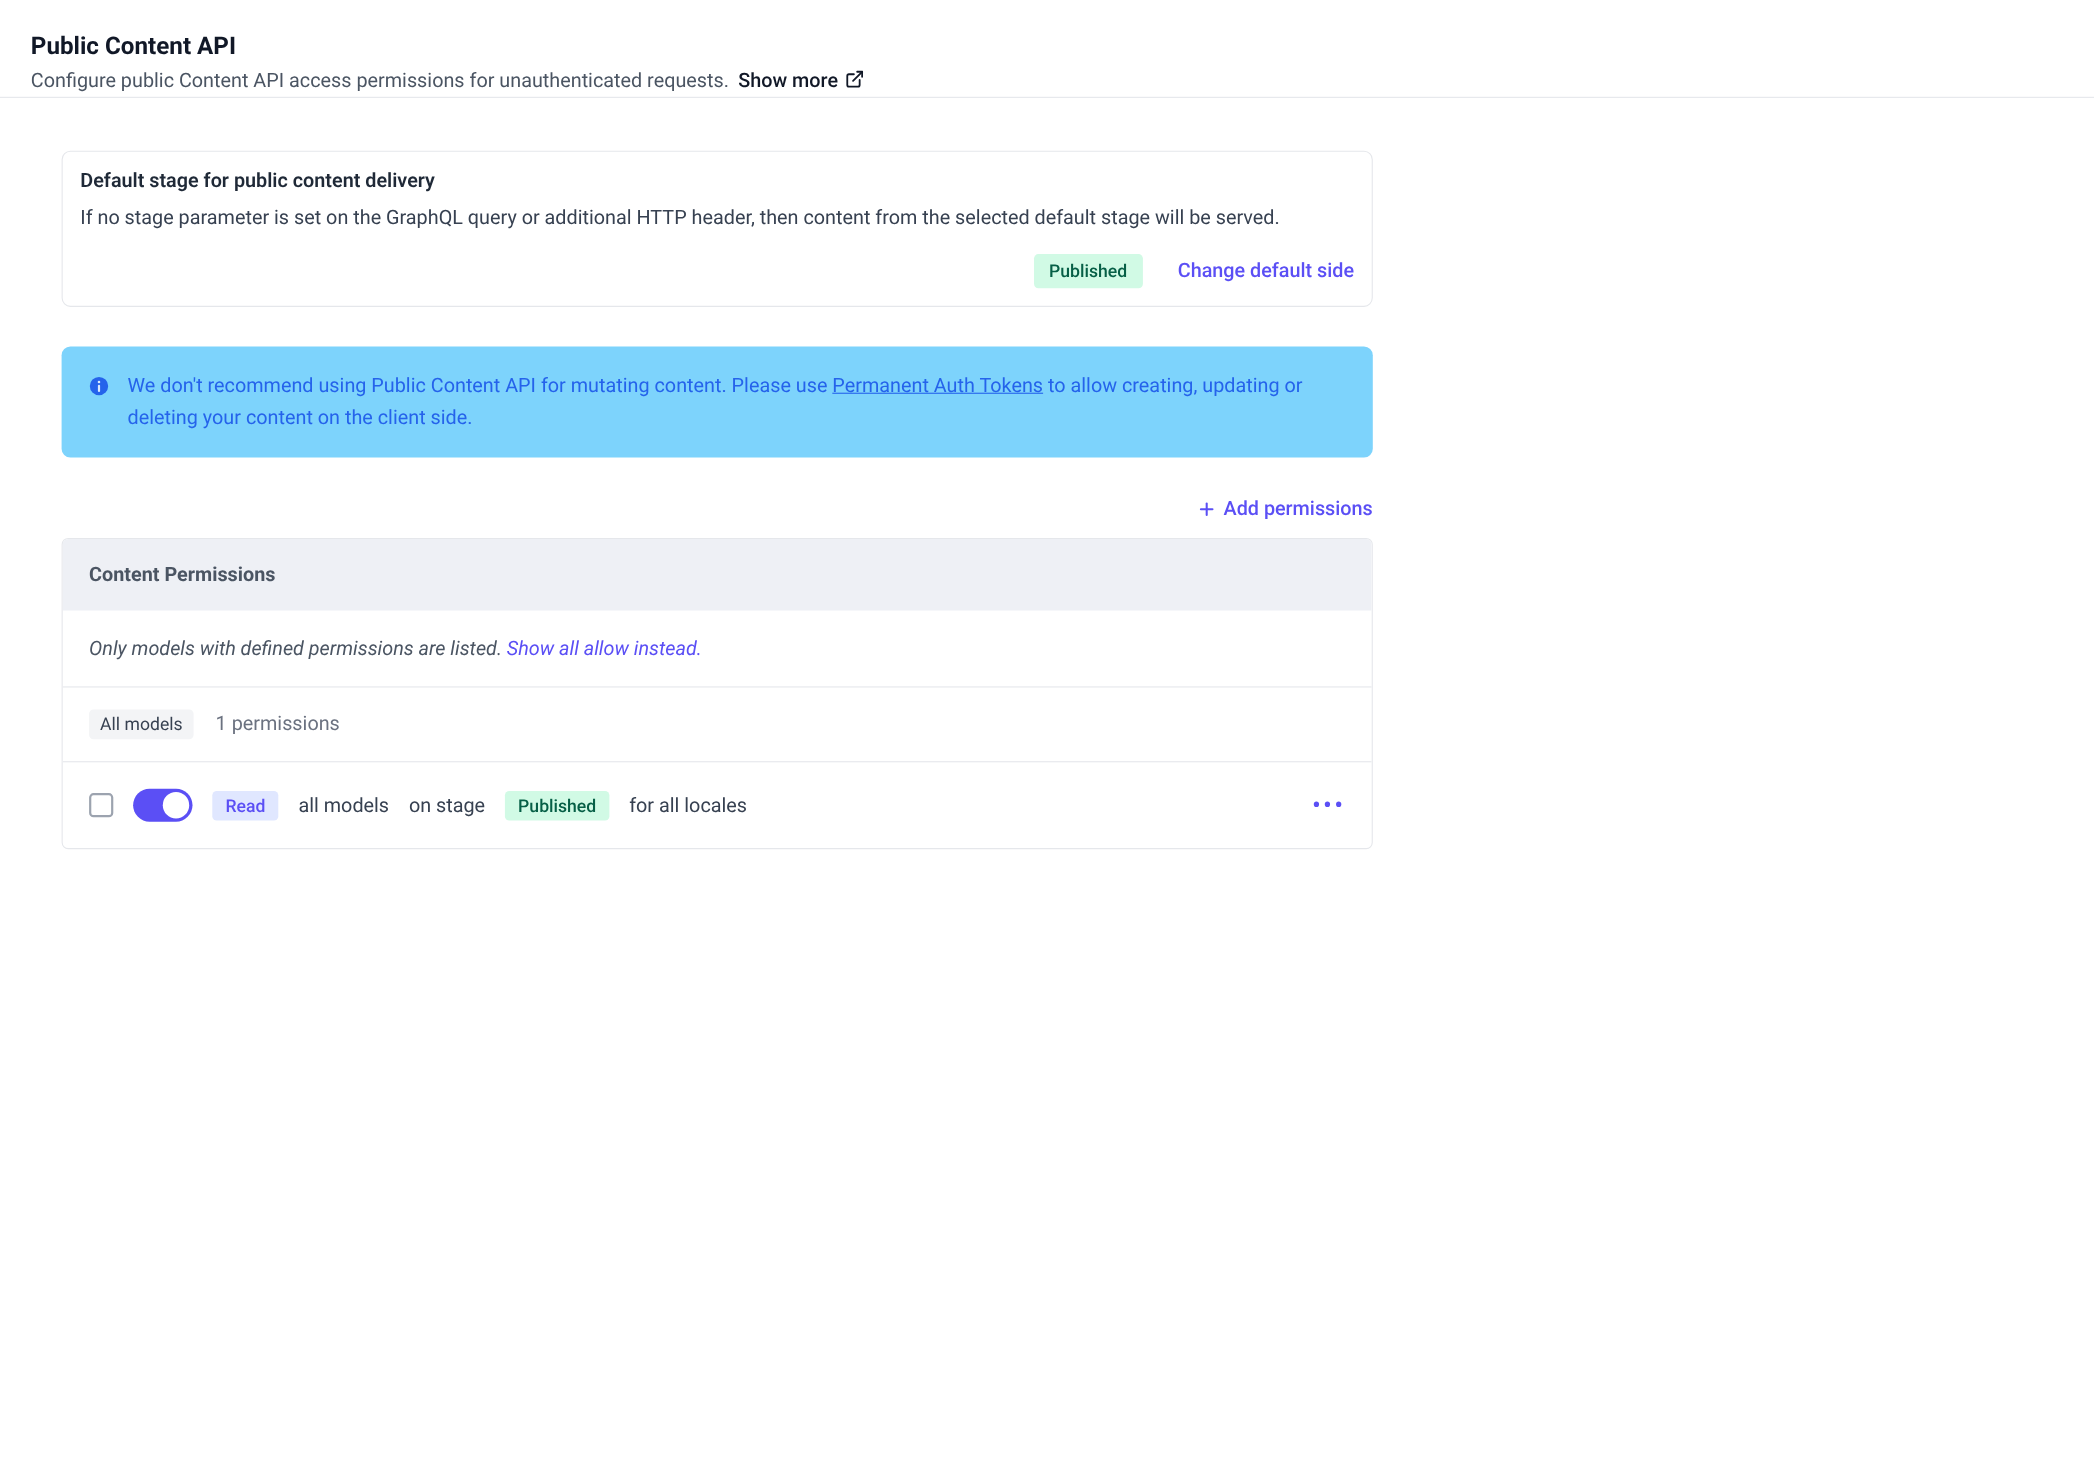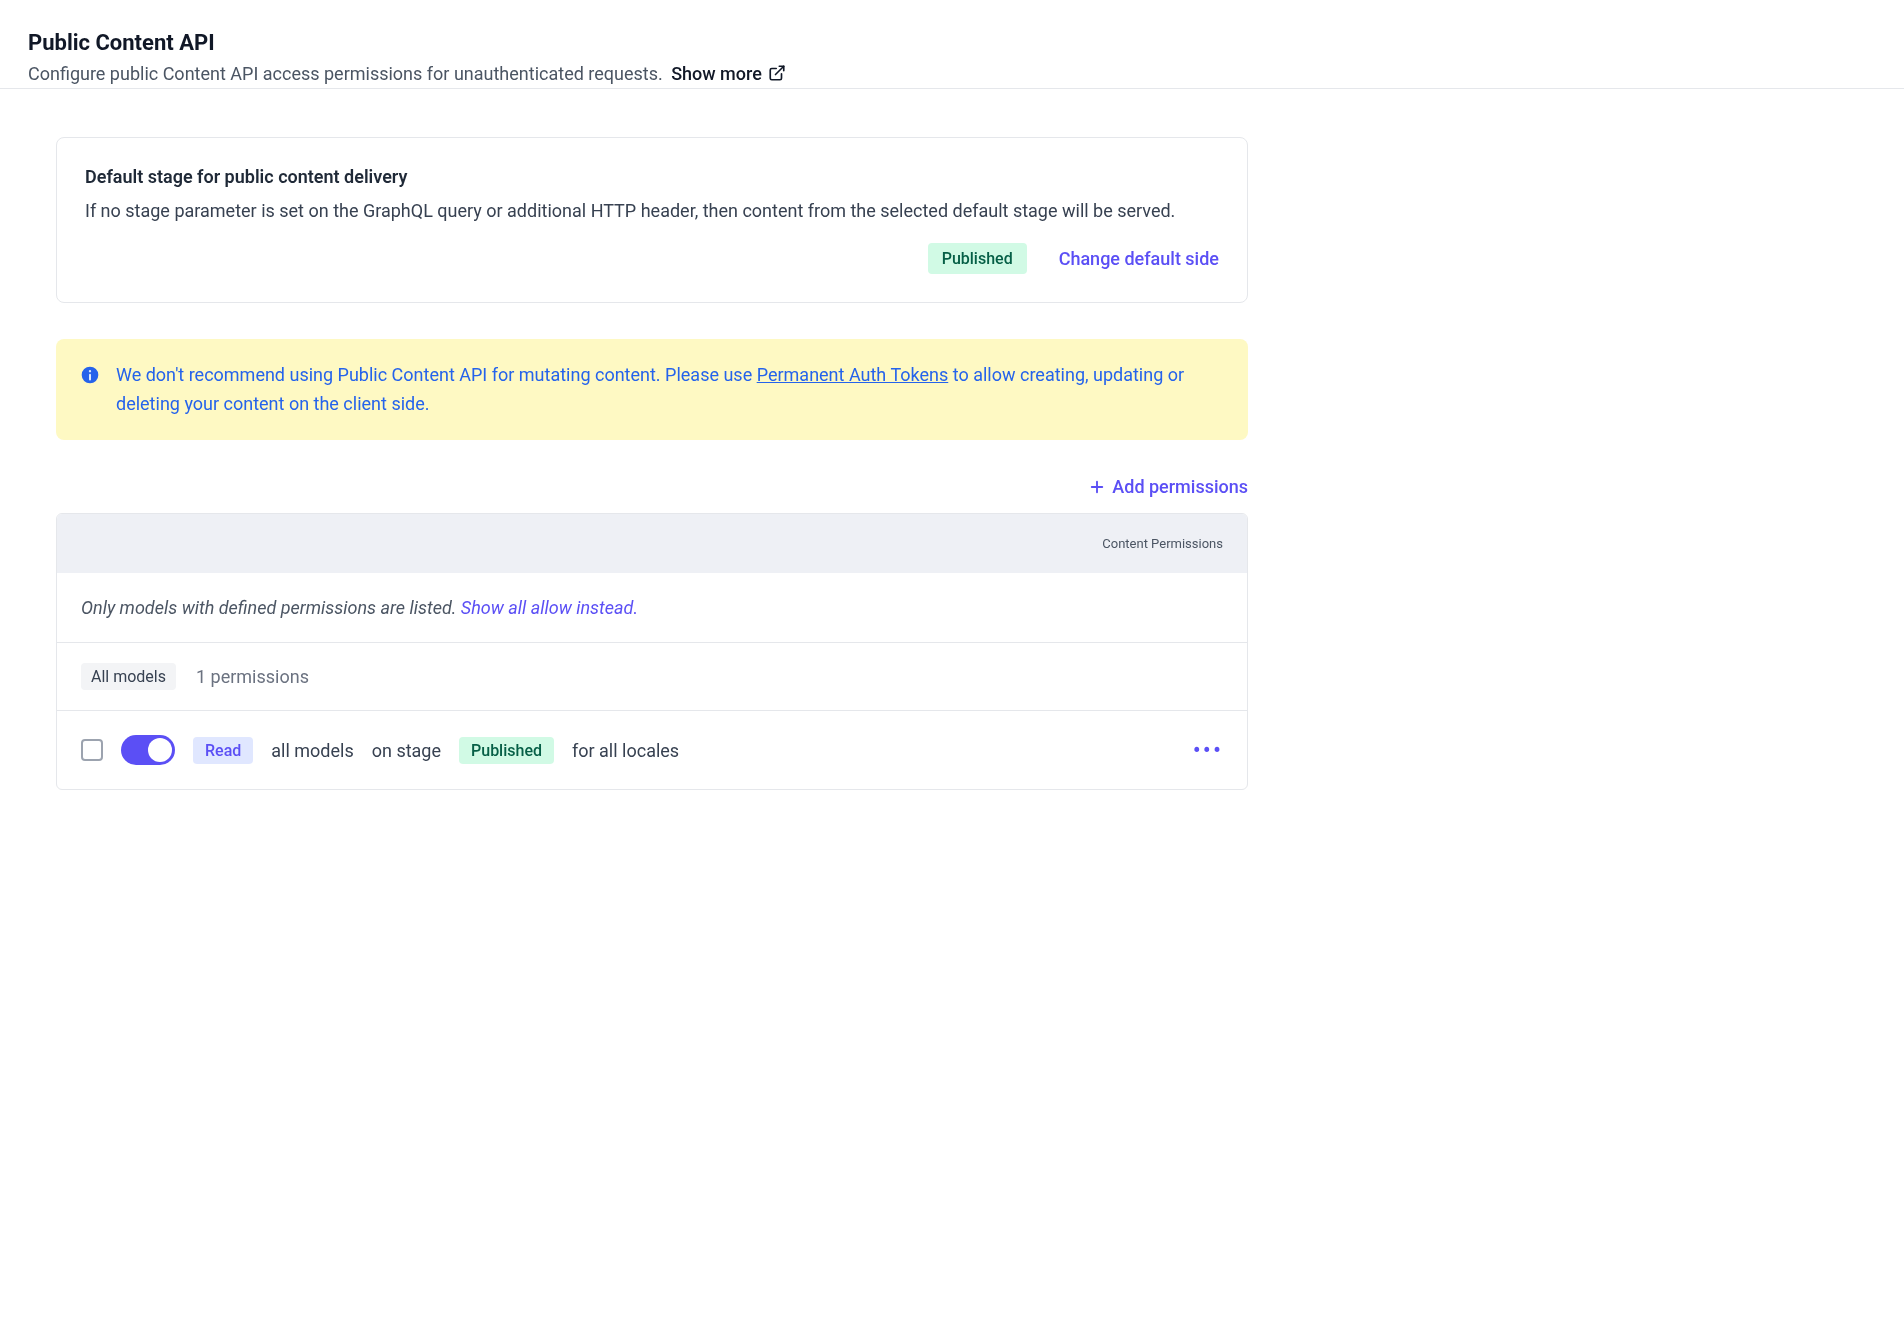--- a/index.html
+++ b/index.html
@@ -3,36 +3,36 @@
 <meta charset="utf-8">
 <style>
 * { box-sizing: border-box; margin: 0; padding: 0; }
 body { font-family: -apple-system, BlinkMacSystemFont, 'Segoe UI', Roboto, Helvetica, Arial, sans-serif; background: #fff; color: #1f2937; width: 1904px;  }
 .page-header { padding: 30px 28px 4px 28px; border-bottom: 1px solid #e5e7eb; }
 .page-title { font-size: 22px; font-weight: 700; color: #111827; margin-bottom: 8px; }
 .page-subtitle { font-size: 18px; color: #4b5563; }
 .learn-more { color: #111827; font-weight: 500; text-decoration: none; margin-left: 4px; cursor: pointer; }
 .ext-icon { display: inline-block; width: 18px; height: 18px; vertical-align: -2px; margin-left: 2px; }
 .content { padding: 48px 56px; max-width: 1304px; }
-.card { border: 1px solid #e5e7eb; border-radius: 8px; padding: 28px; }
+.card { border: 1px solid #e5e7eb; border-radius: 8px; padding: 16px; }
 .card-title { font-size: 18px; font-weight: 600; color: #1f2937; margin-bottom: 10px; }
 .card-desc { font-size: 18px; color: #374151; line-height: 1.55; }
 .card-actions { display: flex; justify-content: flex-end; align-items: center; gap: 32px; margin-top: 18px; }
 .stage-badge { background: #d1fae5; color: #065f46; font-size: 16px; font-weight: 500; padding: 6px 14px; border-radius: 4px; }
 .stage-badge-sm { background: #d1fae5; color: #065f46; font-size: 16px; font-weight: 500; padding: 4px 12px; border-radius: 4px; }
 .change-link { color: #5b4ff5; font-size: 18px; font-weight: 500; cursor: pointer; }
-.info-banner { background: #fef9c3; border-radius: 8px; padding: 22px 24px; margin-top: 36px; display: flex; gap: 16px; align-items: flex-start; }
+.info-banner { background: #7dd3fc; border-radius: 8px; padding: 22px 24px; margin-top: 36px; display: flex; gap: 16px; align-items: flex-start; }
 .info-banner .info-icon { flex-shrink: 0; width: 20px; height: 20px; margin-top: 4px; }
 .info-banner .info-text { font-size: 18px; color: #2563eb; line-height: 1.6; }
 .info-link { color: #2563eb; text-decoration: underline; cursor: pointer; }
 .add-perm-row { display: flex; justify-content: flex-end; margin-top: 36px; margin-bottom: 16px; }
 .add-perm-btn { display: flex; align-items: center; gap: 6px; color: #5b4ff5; font-size: 18px; font-weight: 500; cursor: pointer; text-align: center; }
 .plus-icon { width: 18px; height: 18px; }
 .perm-panel { border: 1px solid #e5e7eb; border-radius: 6px; overflow: hidden; }
-.perm-header { background: #eef0f5; padding: 22px 24px; font-size: 13px; font-weight: 400; color: #4b5563; text-align: right; }
+.perm-header { background: #eef0f5; padding: 22px 24px; font-size: 18px; font-weight: 700; color: #4b5563; }
 .perm-note { padding: 24px; font-size: 18px; font-style: italic; color: #4b5563; border-bottom: 1px solid #e5e7eb; }
 .show-all-link { color: #5b4ff5; font-style: italic; cursor: pointer; }
 .perm-summary { padding: 20px 24px; display: flex; align-items: center; gap: 20px; border-bottom: 1px solid #e5e7eb; font-size: 18px; }
 .all-models-pill { background: #f3f4f6; color: #374151; padding: 4px 10px; border-radius: 4px; font-size: 16px; }
 .perm-count { color: #6b7280; }
 .perm-row { padding: 24px; display: flex; align-items: center; gap: 18px; font-size: 18px; color: #374151; }
 .checkbox { width: 22px; height: 22px; border: 2px solid #9ca3af; border-radius: 4px; cursor: pointer; }
 .toggle { width: 54px; height: 30px; background: #5b4ff5; border-radius: 15px; position: relative; cursor: pointer; }
 .toggle::after { content: ""; position: absolute; width: 24px; height: 24px; background: #fff; border-radius: 50%; top: 3px; right: 3px; }
 .perm-action-pill { background: #e0e7ff; color: #5b4ff5; padding: 4px 12px; border-radius: 4px; font-weight: 500; font-size: 16px; }

